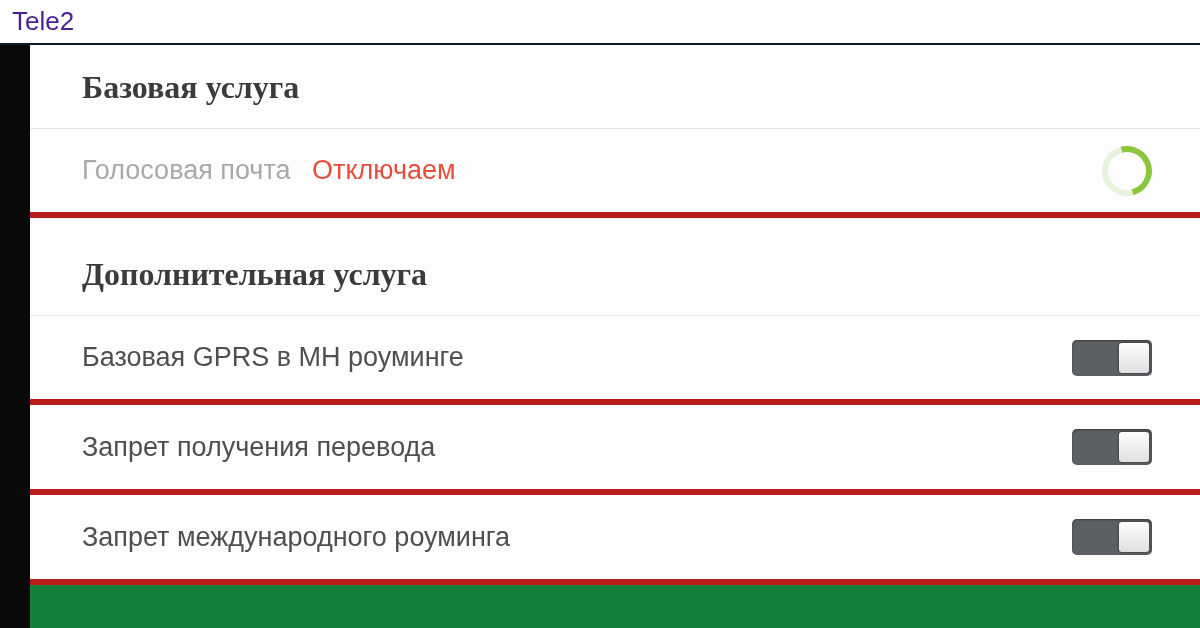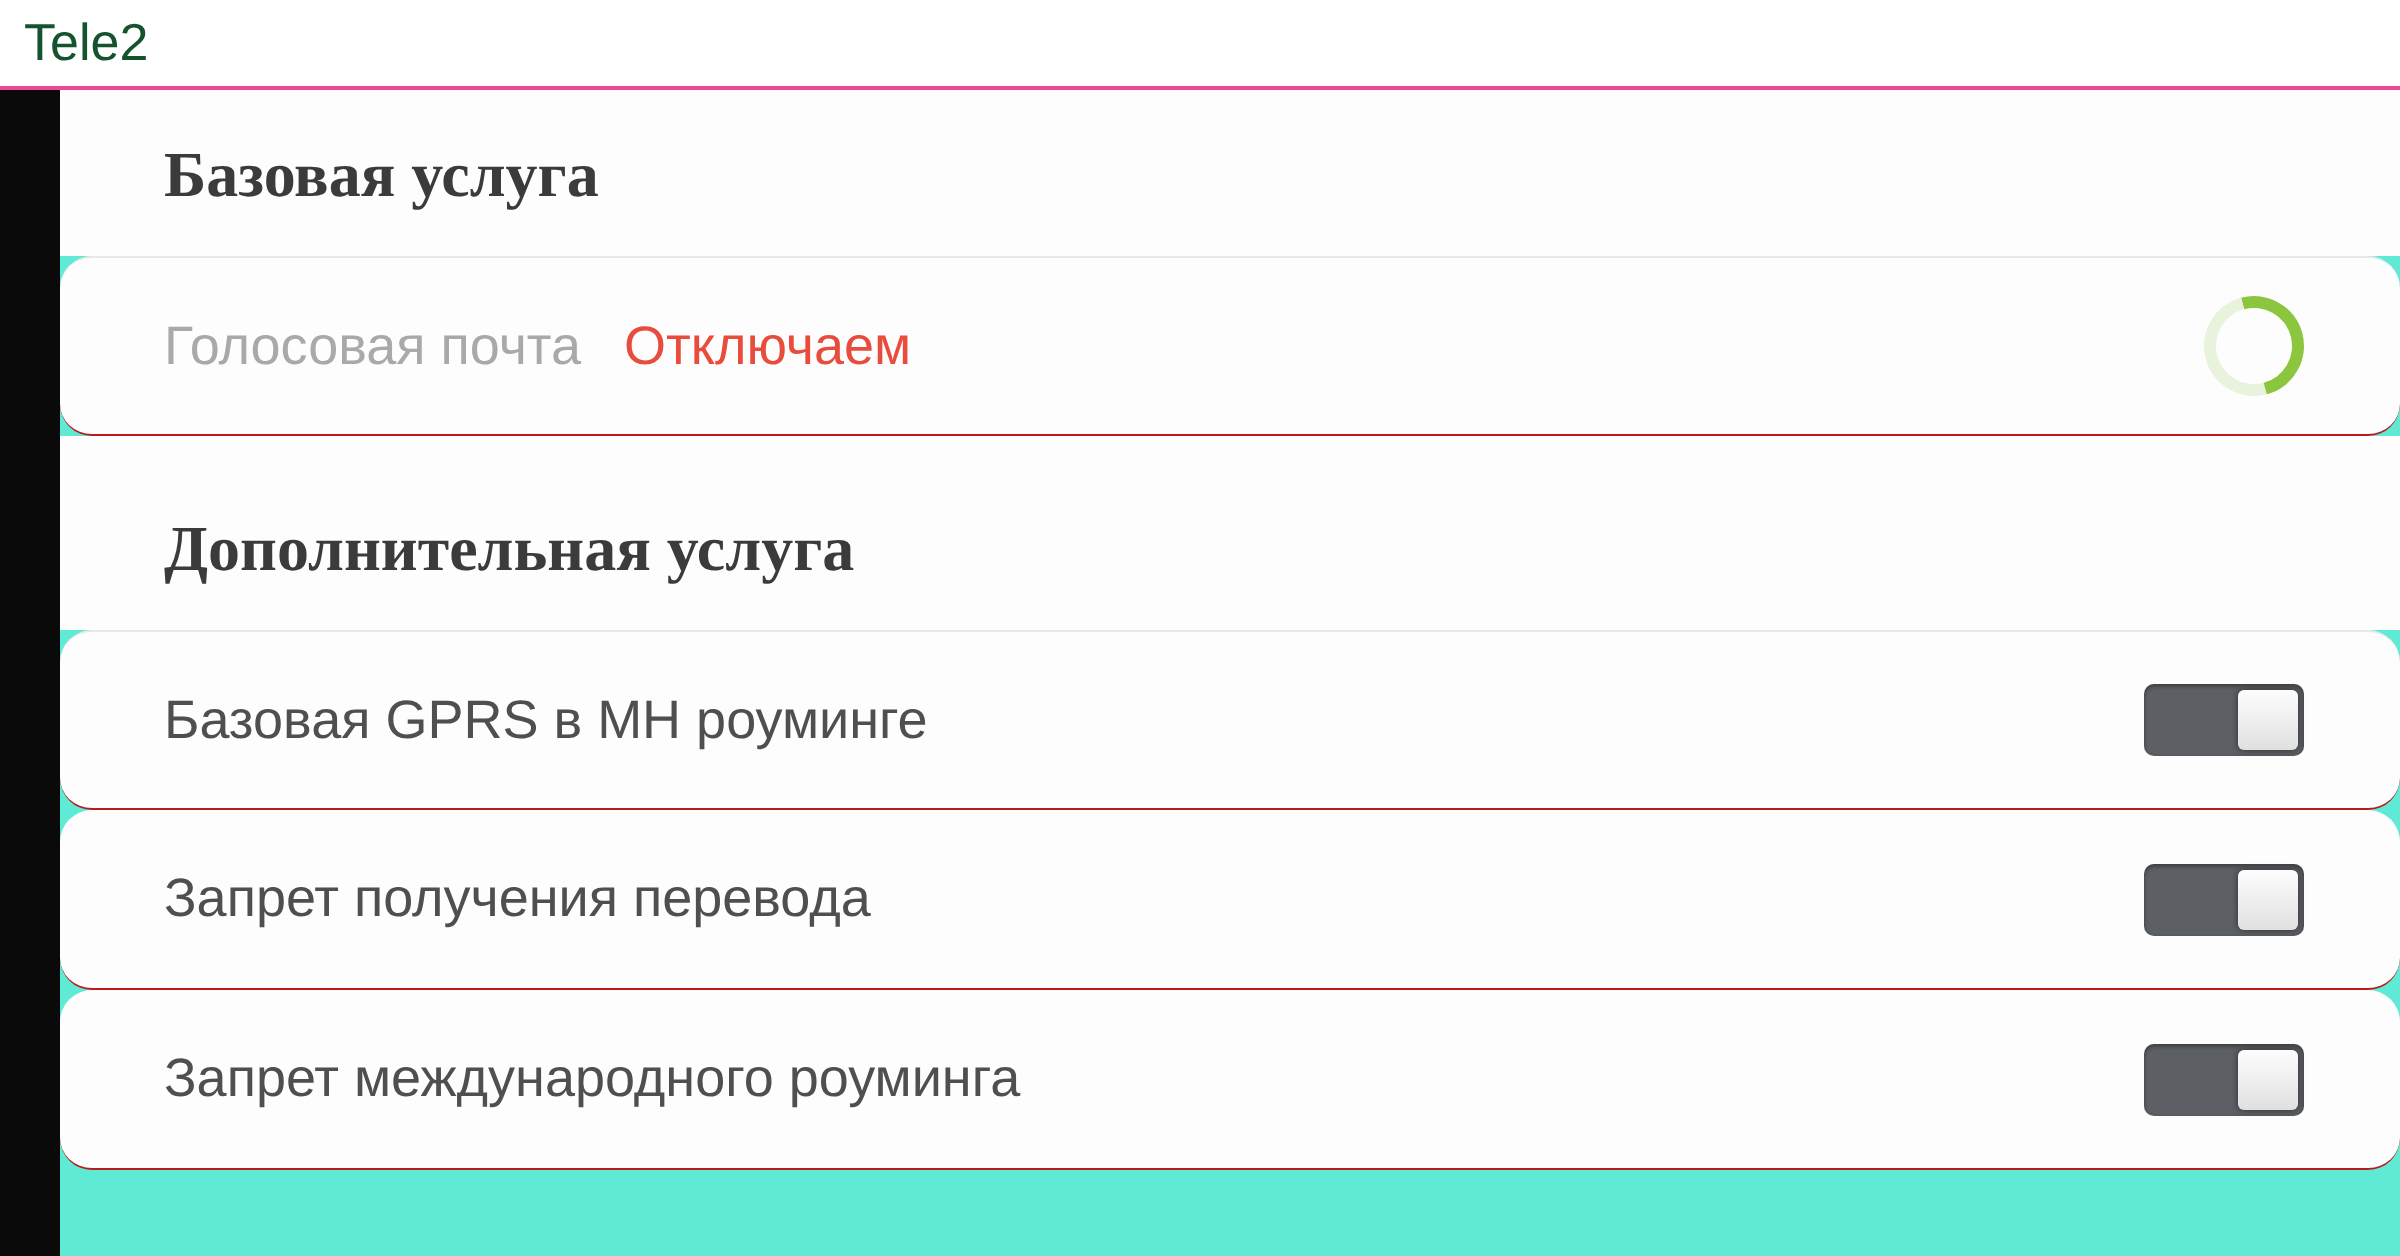--- a/index.html
+++ b/index.html
@@ -6,55 +6,54 @@
     body {
       font-family: Arial, Helvetica, sans-serif;
       background: #fff;
       width: 1200px;
       height: 628px;
       overflow: hidden;
     }
     .window-title {
       padding: 6px 12px;
       font-size: 26px;
-      color: #14532d;
-      border-bottom: 2px solid #ec4899;
+      color: #4c1d95;
+      border-bottom: 2px solid #0f172a;
       background: #fff;
       font-weight: 400;
     }
     .content {
       display: flex;
       height: calc(628px - 44px);
     }
     .black-strip {
       width: 30px;
       background: #0a0a0a;
       flex-shrink: 0;
     }
     .main {
       flex: 1;
-      background: #5eead4;
+      background: #15803d;
     }
     .section-header {
       padding: 24px 0 22px 52px;
       font-family: Georgia, 'Times New Roman', serif;
       font-size: 32px;
       font-weight: bold;
       color: #3b3b3b;
       background: #fdfdfd;
     }
     .row {
       display: flex;
       align-items: center;
       padding: 0 40px 0 52px;
       height: 90px;
       border-top: 1px solid #e8e8e8;
-      border-bottom: 1px solid #b91c1c;
+      border-bottom: 6px solid #b91c1c;
       background: #fdfdfd;
-      border-radius: 16px;
     }
     .row + .row {
       border-top: none;
     }
     .row-label {
       font-size: 27px;
       color: #4f4f4f;
       flex: 1;
       font-weight: 400;
     }

